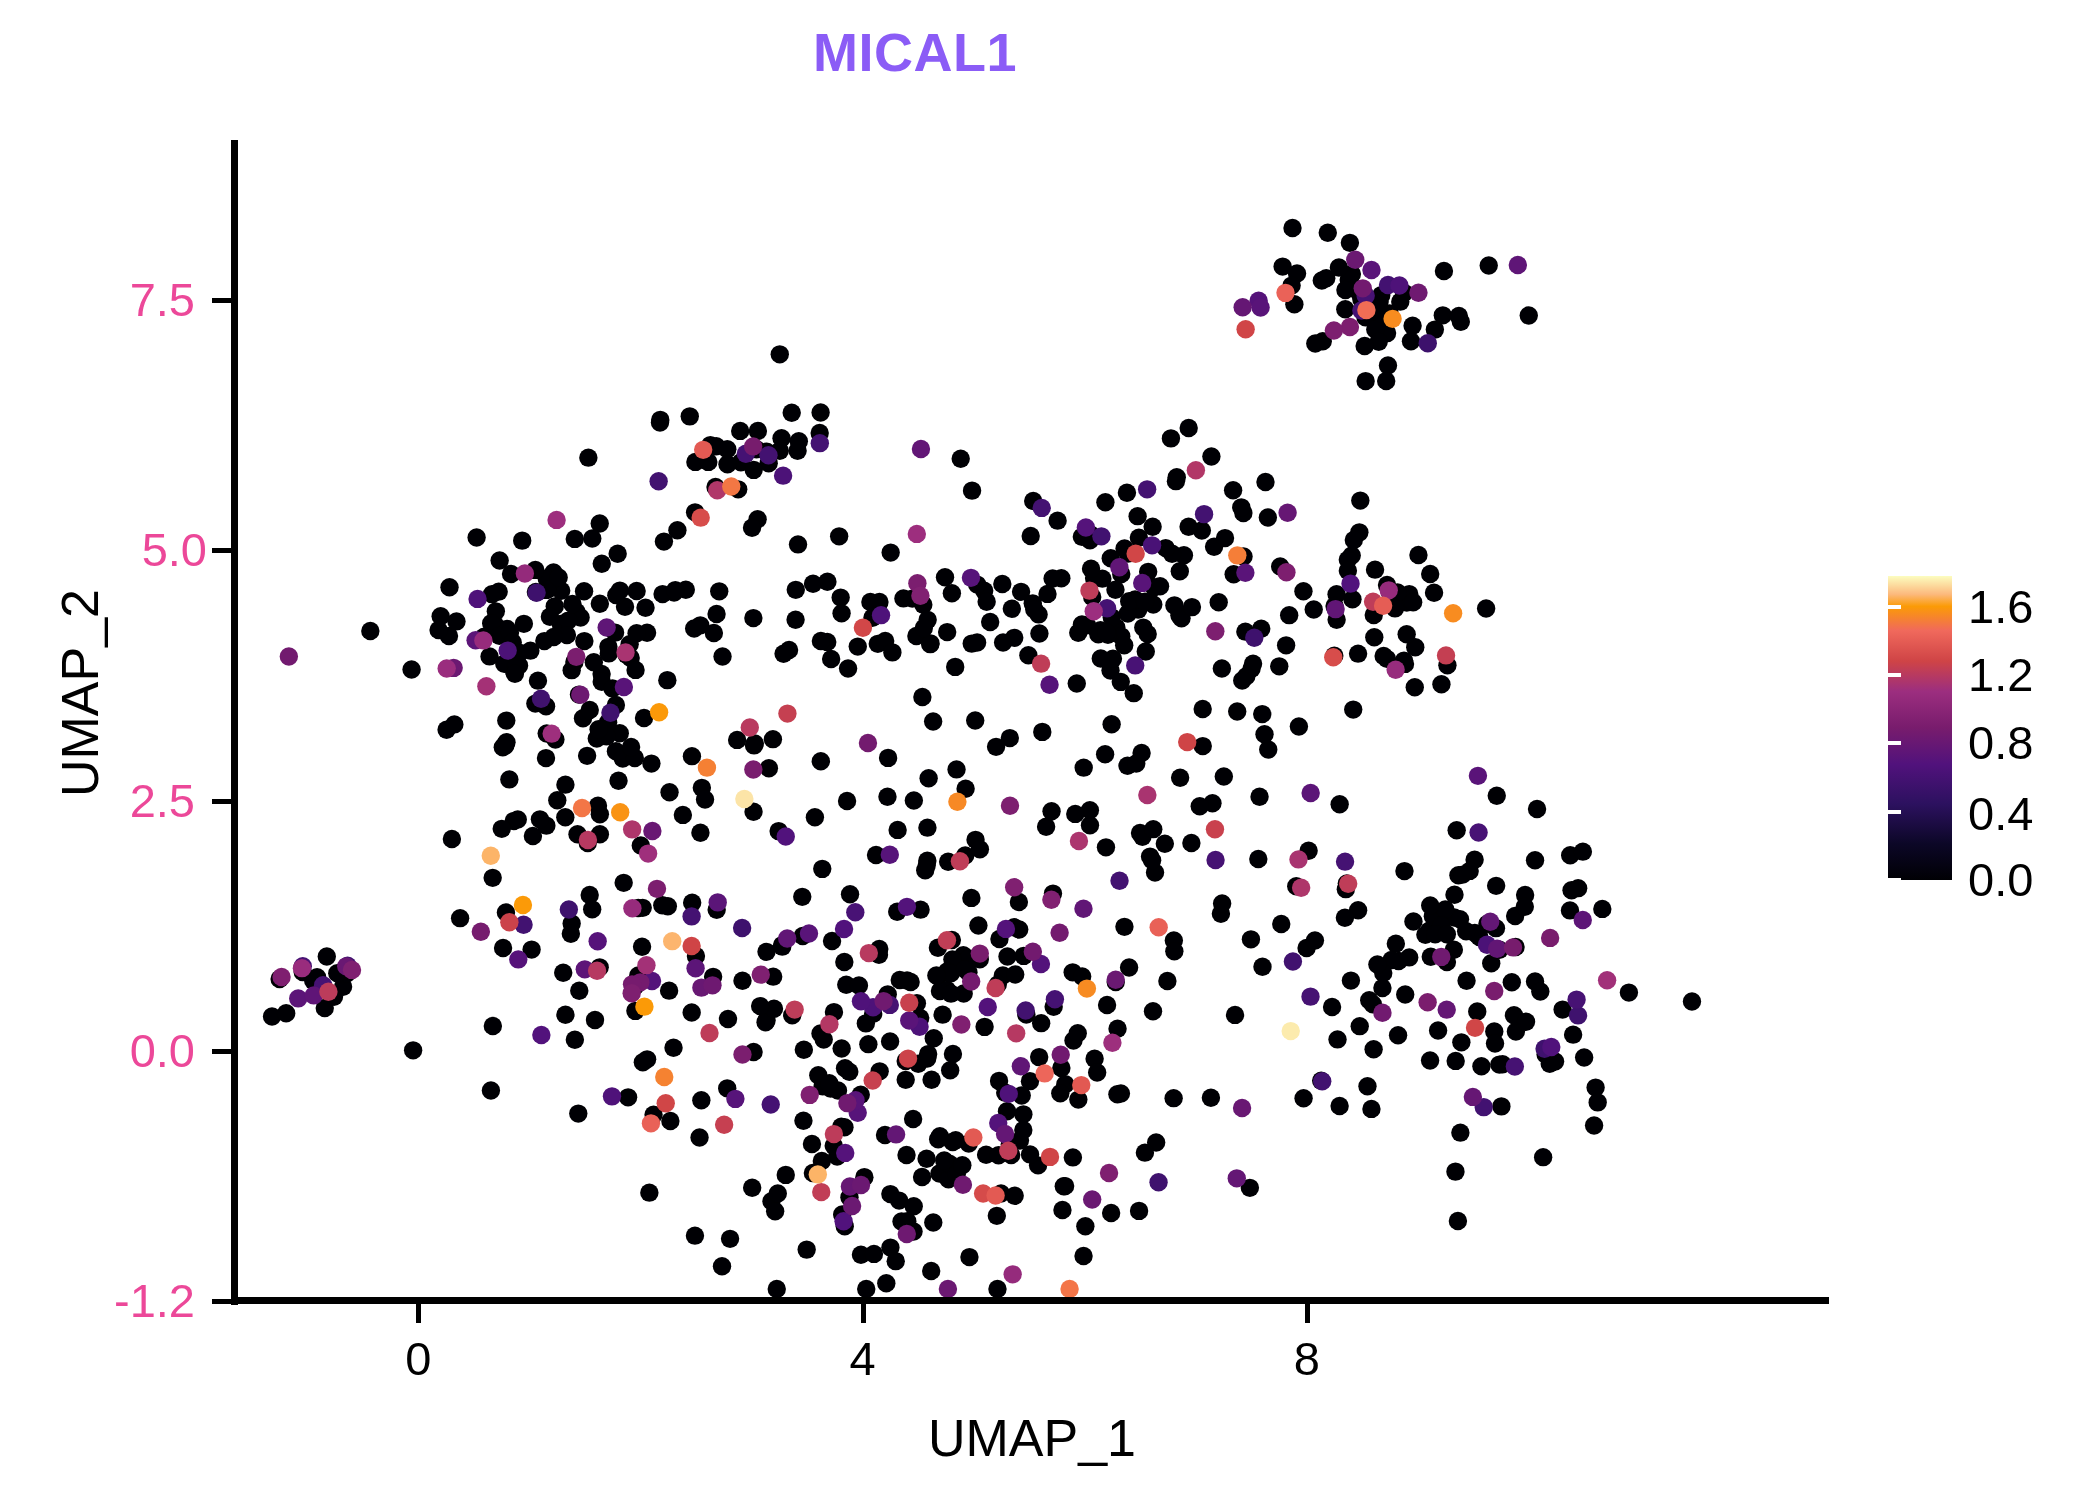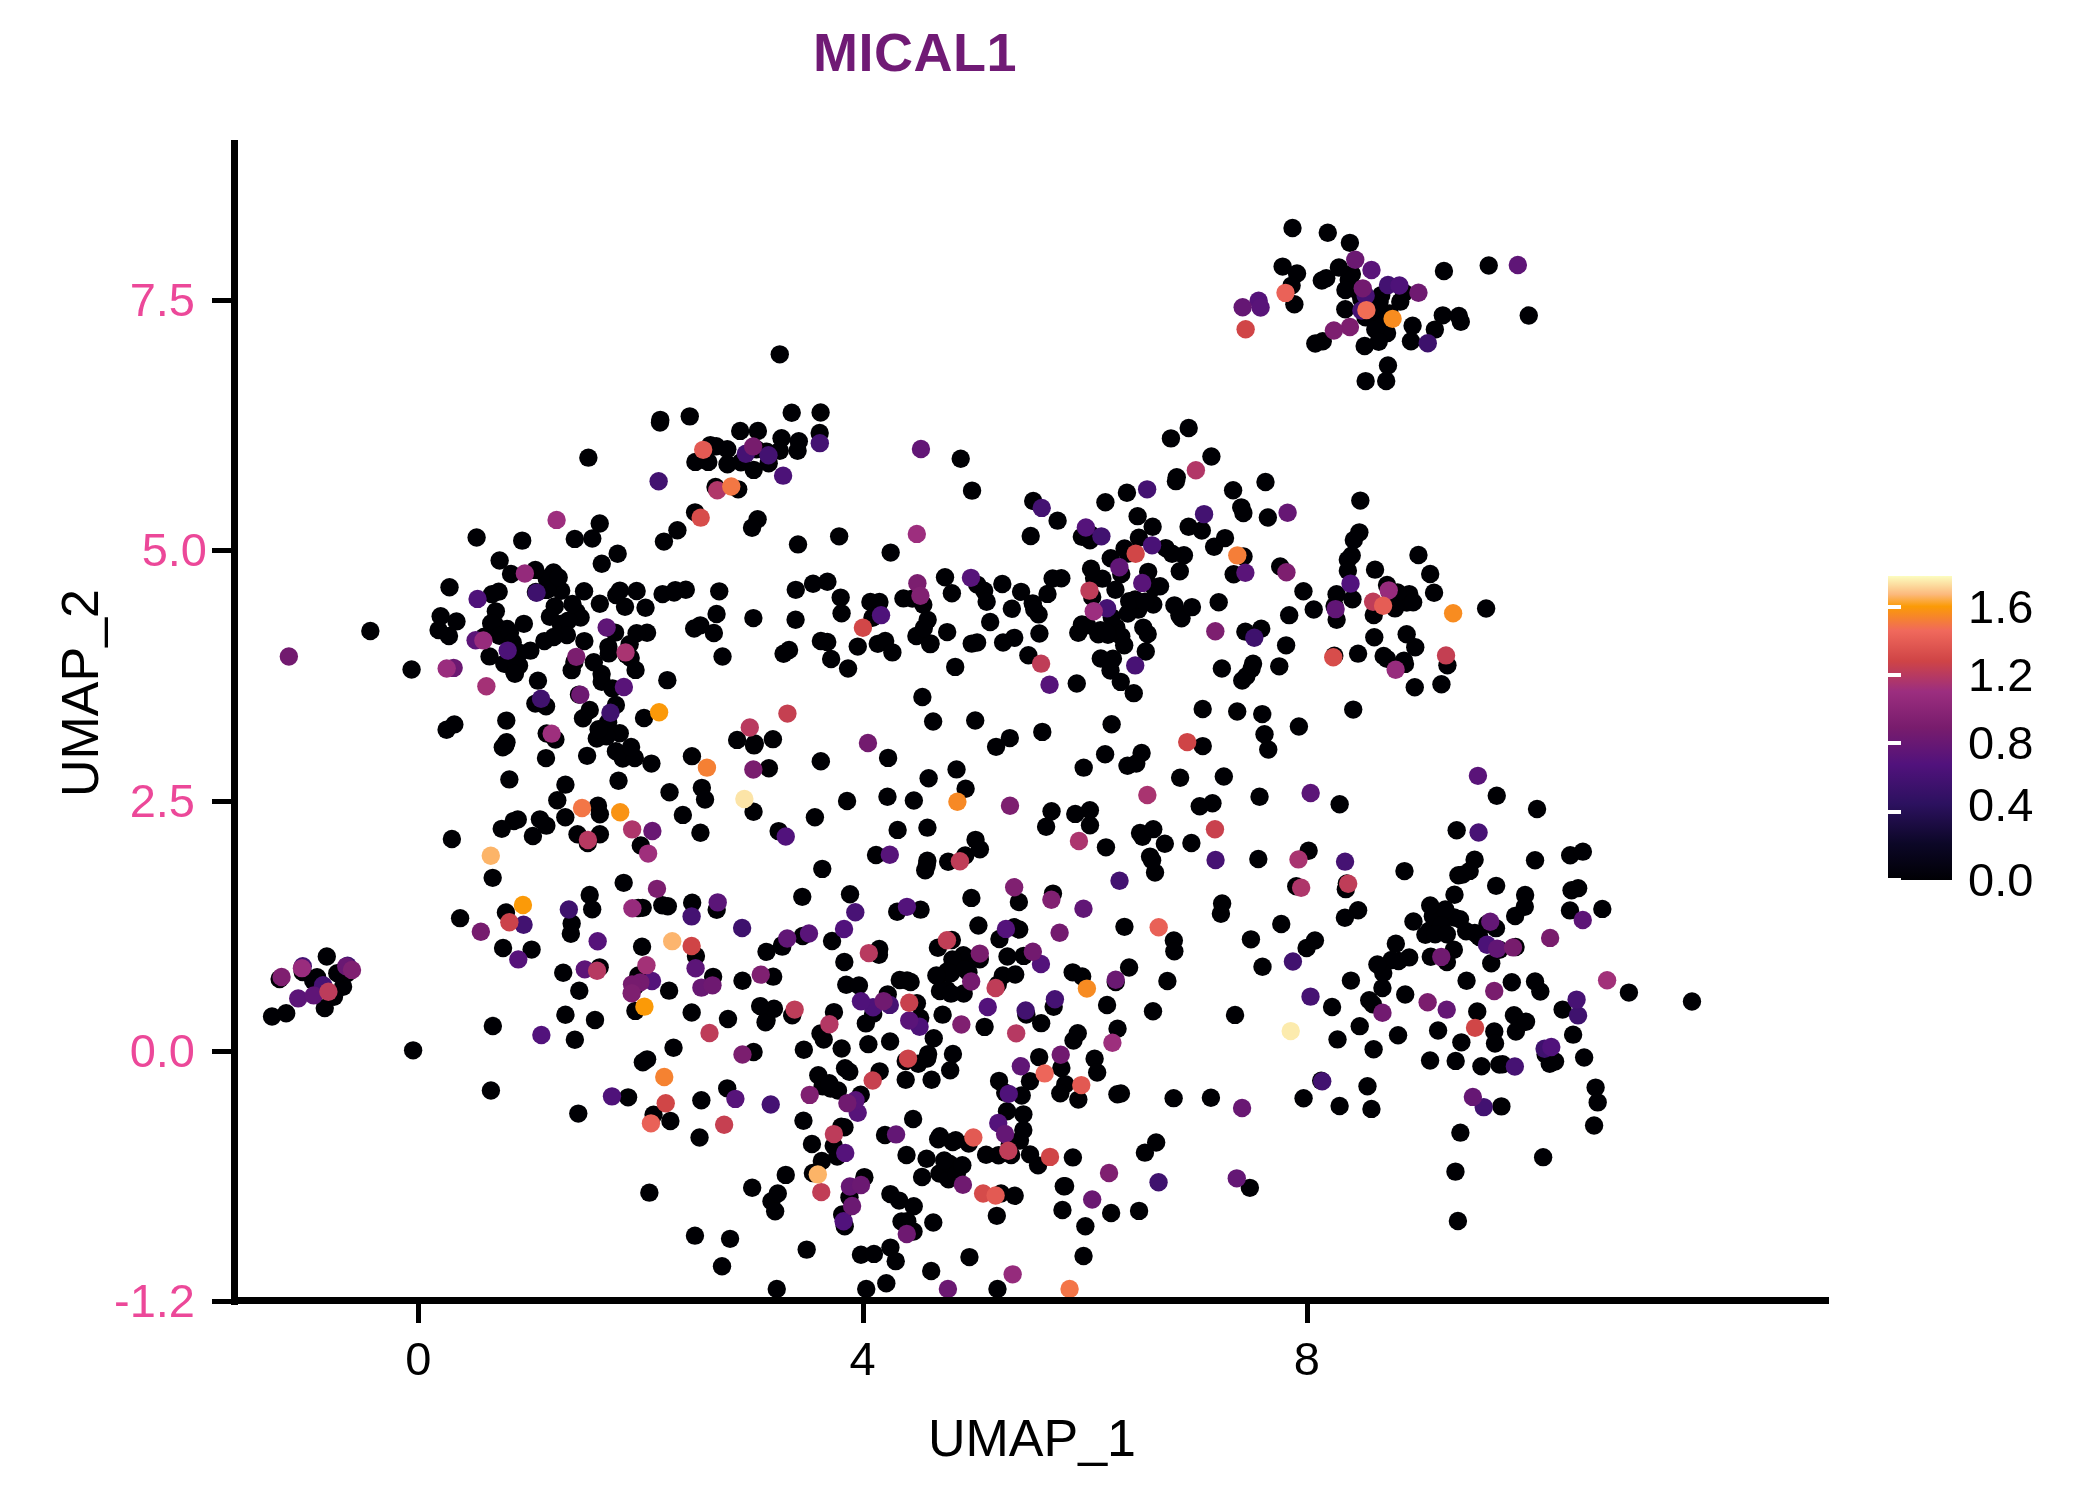--- a/index.html
+++ b/index.html
@@ -22,21 +22,21 @@
   }
   
   #plot-title {
     position: absolute;
     left: 0;
     top: 22px;
     width: 1830px;
     text-align: center;
     font-size: 54px;
     font-weight: bold;
-    color: #701a75;
+    color: #8b5cf6;
     letter-spacing: 0.5px;
     line-height: 60px;
   }
   
   #panel {
     position: absolute;
     left: 235px;
     top: 140px;
     width: 1594px;
     height: 1161px;
@@ -1298,19 +1298,19 @@
       <div class="cb-tick right" style="top: 28.7416px;"></div>
       <div class="cb-label" style="top: 6.74157px;">1.6</div>
       <div class="cb-tick left" style="top: 97.0562px;"></div>
       <div class="cb-tick right" style="top: 97.0562px;"></div>
       <div class="cb-label" style="top: 75.0562px;">1.2</div>
       <div class="cb-tick left" style="top: 165.371px;"></div>
       <div class="cb-tick right" style="top: 165.371px;"></div>
       <div class="cb-label" style="top: 143.371px;">0.8</div>
       <div class="cb-tick left" style="top: 233.685px;"></div>
       <div class="cb-tick right" style="top: 233.685px;"></div>
-      <div class="cb-label" style="top: 205px;">0.4</div>
+      <div class="cb-label" style="top: 214px;">0.4</div>
       <div class="cb-tick left" style="top: 302px;"></div>
       <div class="cb-tick right" style="top: 302px;"></div>
       <div class="cb-label" style="top: 280px;">0.0</div>
     </div>
 
 </div>
 
 </body></html>

